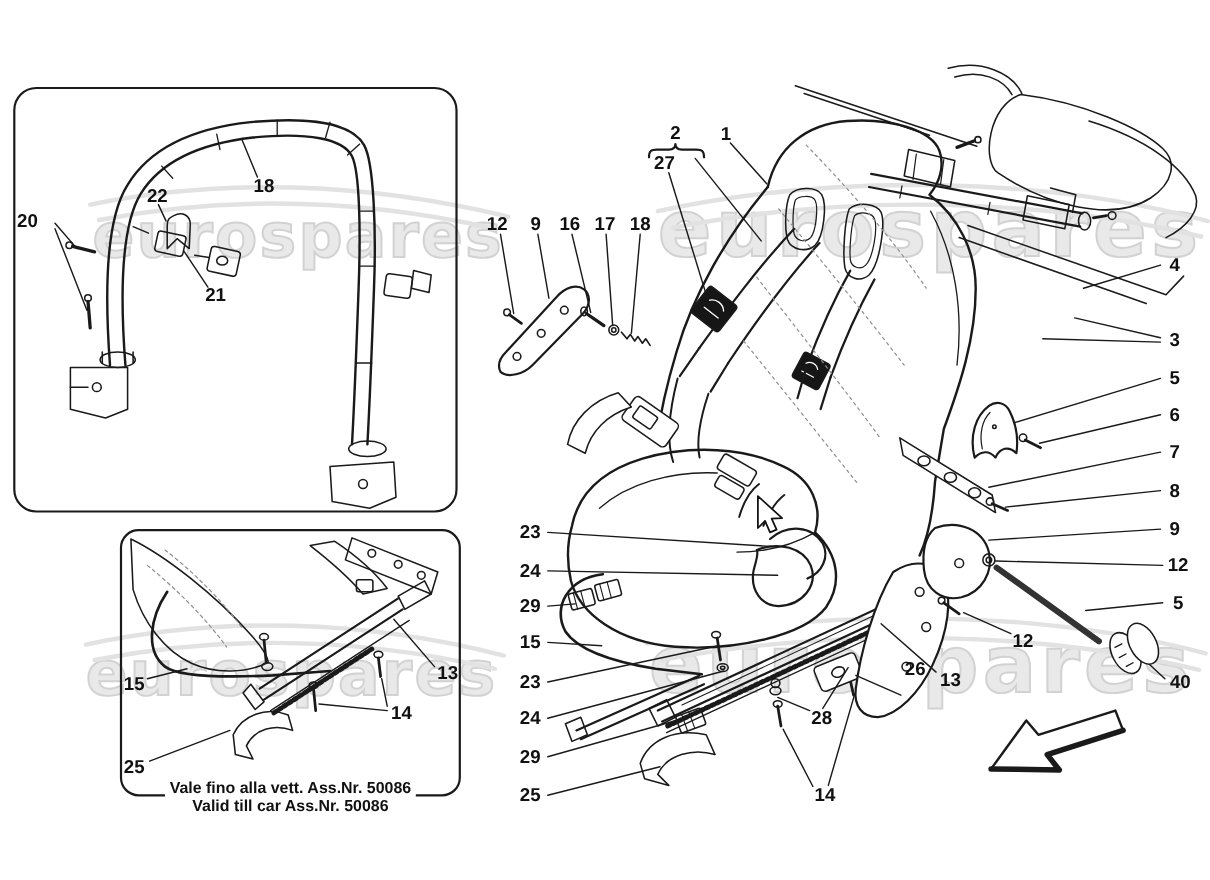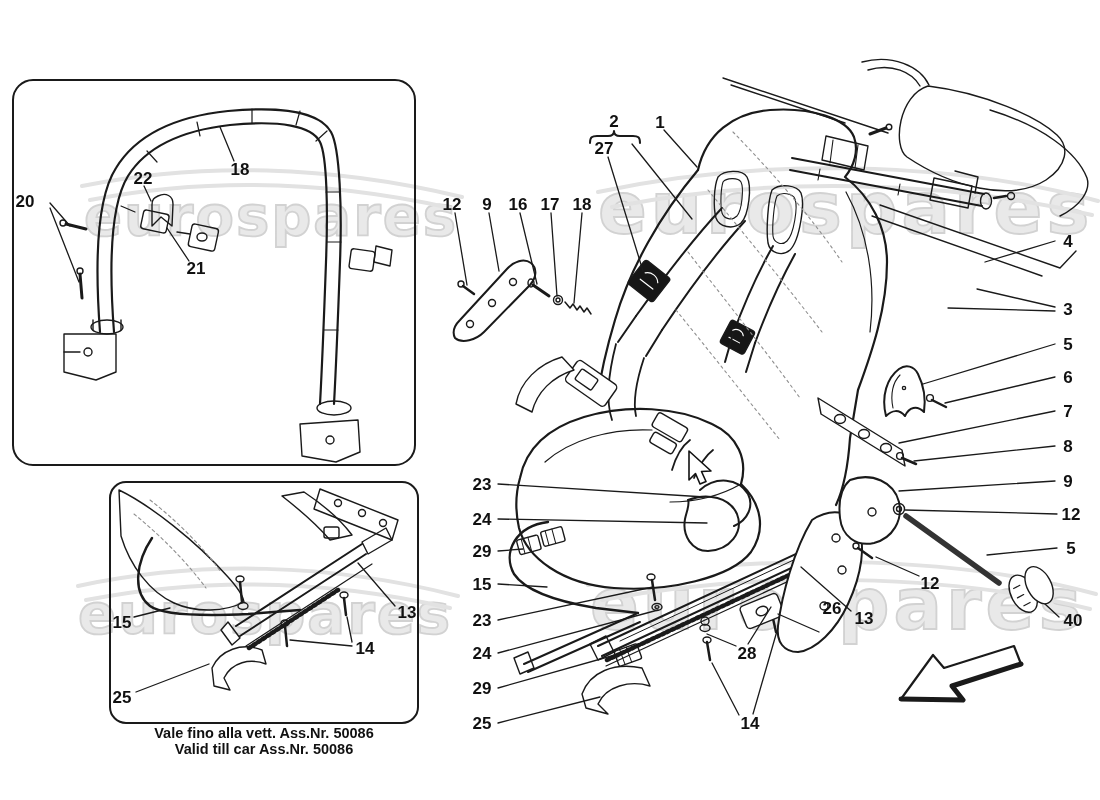--- a/index.html
+++ b/index.html
@@ -17,21 +17,21 @@
   .wm.tr{left:598px;top:172px;font-size:72px;letter-spacing:4px;}
   .wm.bl{left:78px;top:586px;font-size:56px;}
   .wm.br{left:590px;top:568px;font-size:72px;letter-spacing:4px;}
   svg.art{position:absolute;left:0;top:0;z-index:2;}
   .co{
     position:absolute;z-index:4;transform:translate(-50%,-50%);
     font-size:17px;font-weight:bold;color:#111;line-height:1;
   }
   .caption{
     position:absolute;z-index:5;left:110px;top:709px;width:308px;text-align:center;
-    font-size:14.5px;font-weight:bold;color:#111;line-height:1.12;margin-top:16px;
+    font-size:14.5px;font-weight:bold;color:#111;line-height:1.12;
   }
   .caption span{display:inline-block;background:#fff;padding:0 4px;}
 </style>
 </head>
 <body>
 
 <div class="stage">
 
   <span class="wm tl">eurospares</span>
   <span class="wm tr">eurospares</span>

